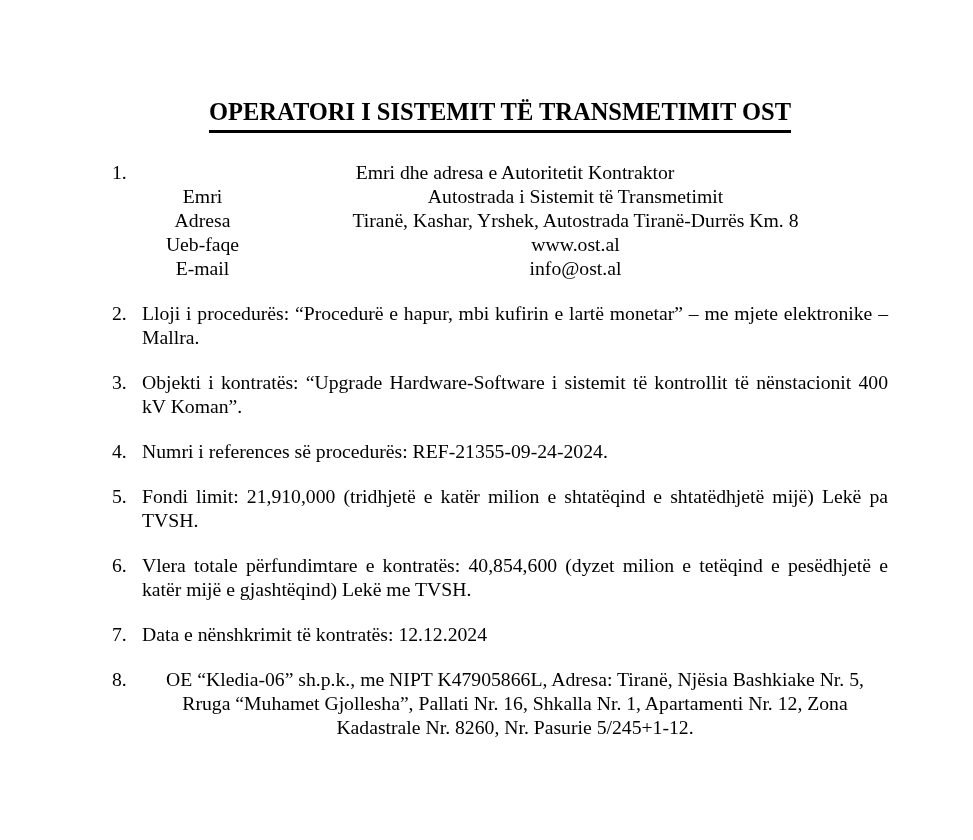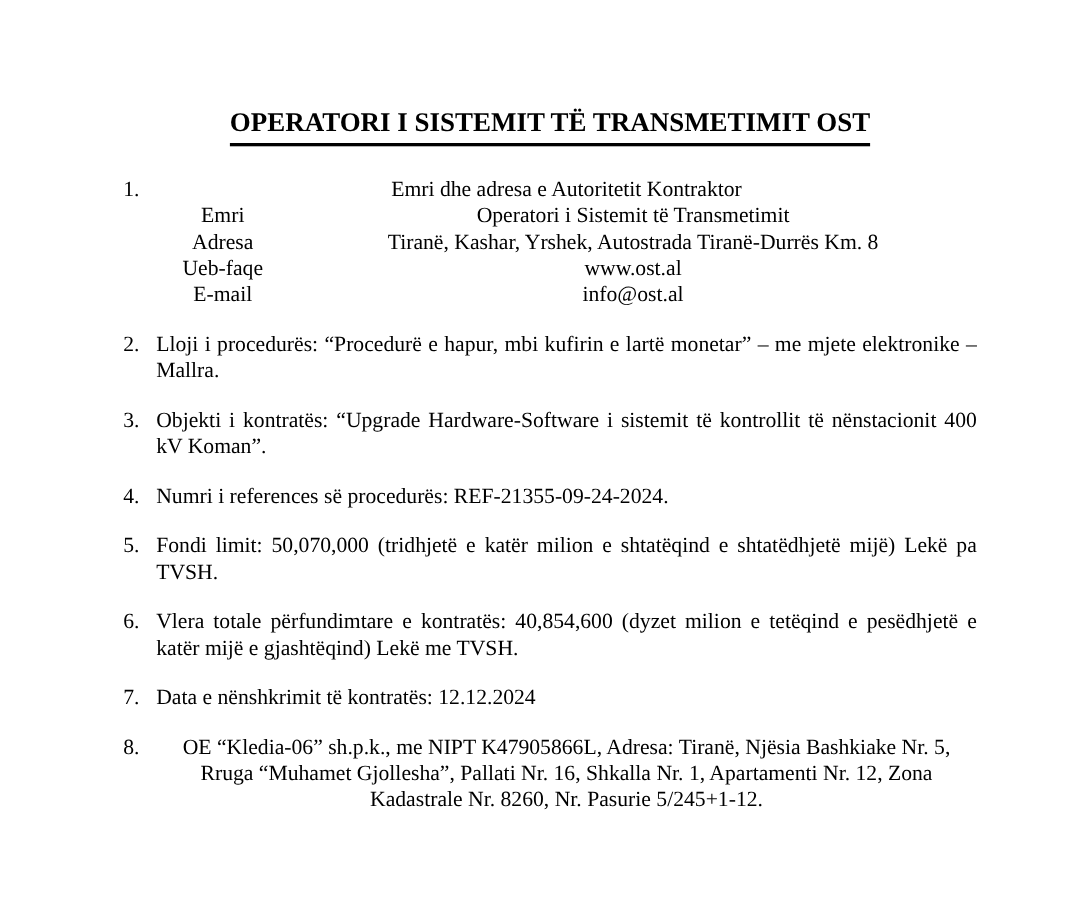--- a/index.html
+++ b/index.html
@@ -61,21 +61,21 @@
     <div class="title-row">
       <h1 class="doc-title">OPERATORI I SISTEMIT TË TRANSMETIMIT OST</h1>
     </div>
 
     <div class="item">
       <div class="num">1.</div>
       <div class="body">
         <div>Emri dhe adresa e Autoritetit Kontraktor</div>
         <div class="detail-row">
           <div>Emri</div>
-          <div>Operatori i Sistemit të Transmetimit</div>
+          <div>Autostrada i Sistemit të Transmetimit</div>
         </div>
         <div class="detail-row">
           <div>Adresa</div>
           <div>Tiranë, Kashar, Yrshek, Autostrada Tiranë-Durrës Km. 8</div>
         </div>
         <div class="detail-row">
           <div>Ueb-faqe</div>
           <div>www.ost.al</div>
         </div>
         <div class="detail-row">
@@ -95,21 +95,21 @@
       <div class="body just">Objekti i kontratës: “Upgrade Hardware-Software i sistemit të kontrollit të nënstacionit 400 kV Koman”.</div>
     </div>
 
     <div class="item">
       <div class="num">4.</div>
       <div class="body just">Numri i references së procedurës: REF-21355-09-24-2024.</div>
     </div>
 
     <div class="item">
       <div class="num">5.</div>
-      <div class="body just">Fondi limit: 50,070,000 (tridhjetë e katër milion e shtatëqind e shtatëdhjetë mijë) Lekë pa TVSH.</div>
+      <div class="body just">Fondi limit: 21,910,000 (tridhjetë e katër milion e shtatëqind e shtatëdhjetë mijë) Lekë pa TVSH.</div>
     </div>
 
     <div class="item">
       <div class="num">6.</div>
       <div class="body just">Vlera totale përfundimtare e kontratës: 40,854,600 (dyzet milion e tetëqind e pesëdhjetë e katër mijë e gjashtëqind) Lekë me TVSH.</div>
     </div>
 
     <div class="item">
       <div class="num">7.</div>
       <div class="body just">Data e nënshkrimit të kontratës: 12.12.2024</div>

